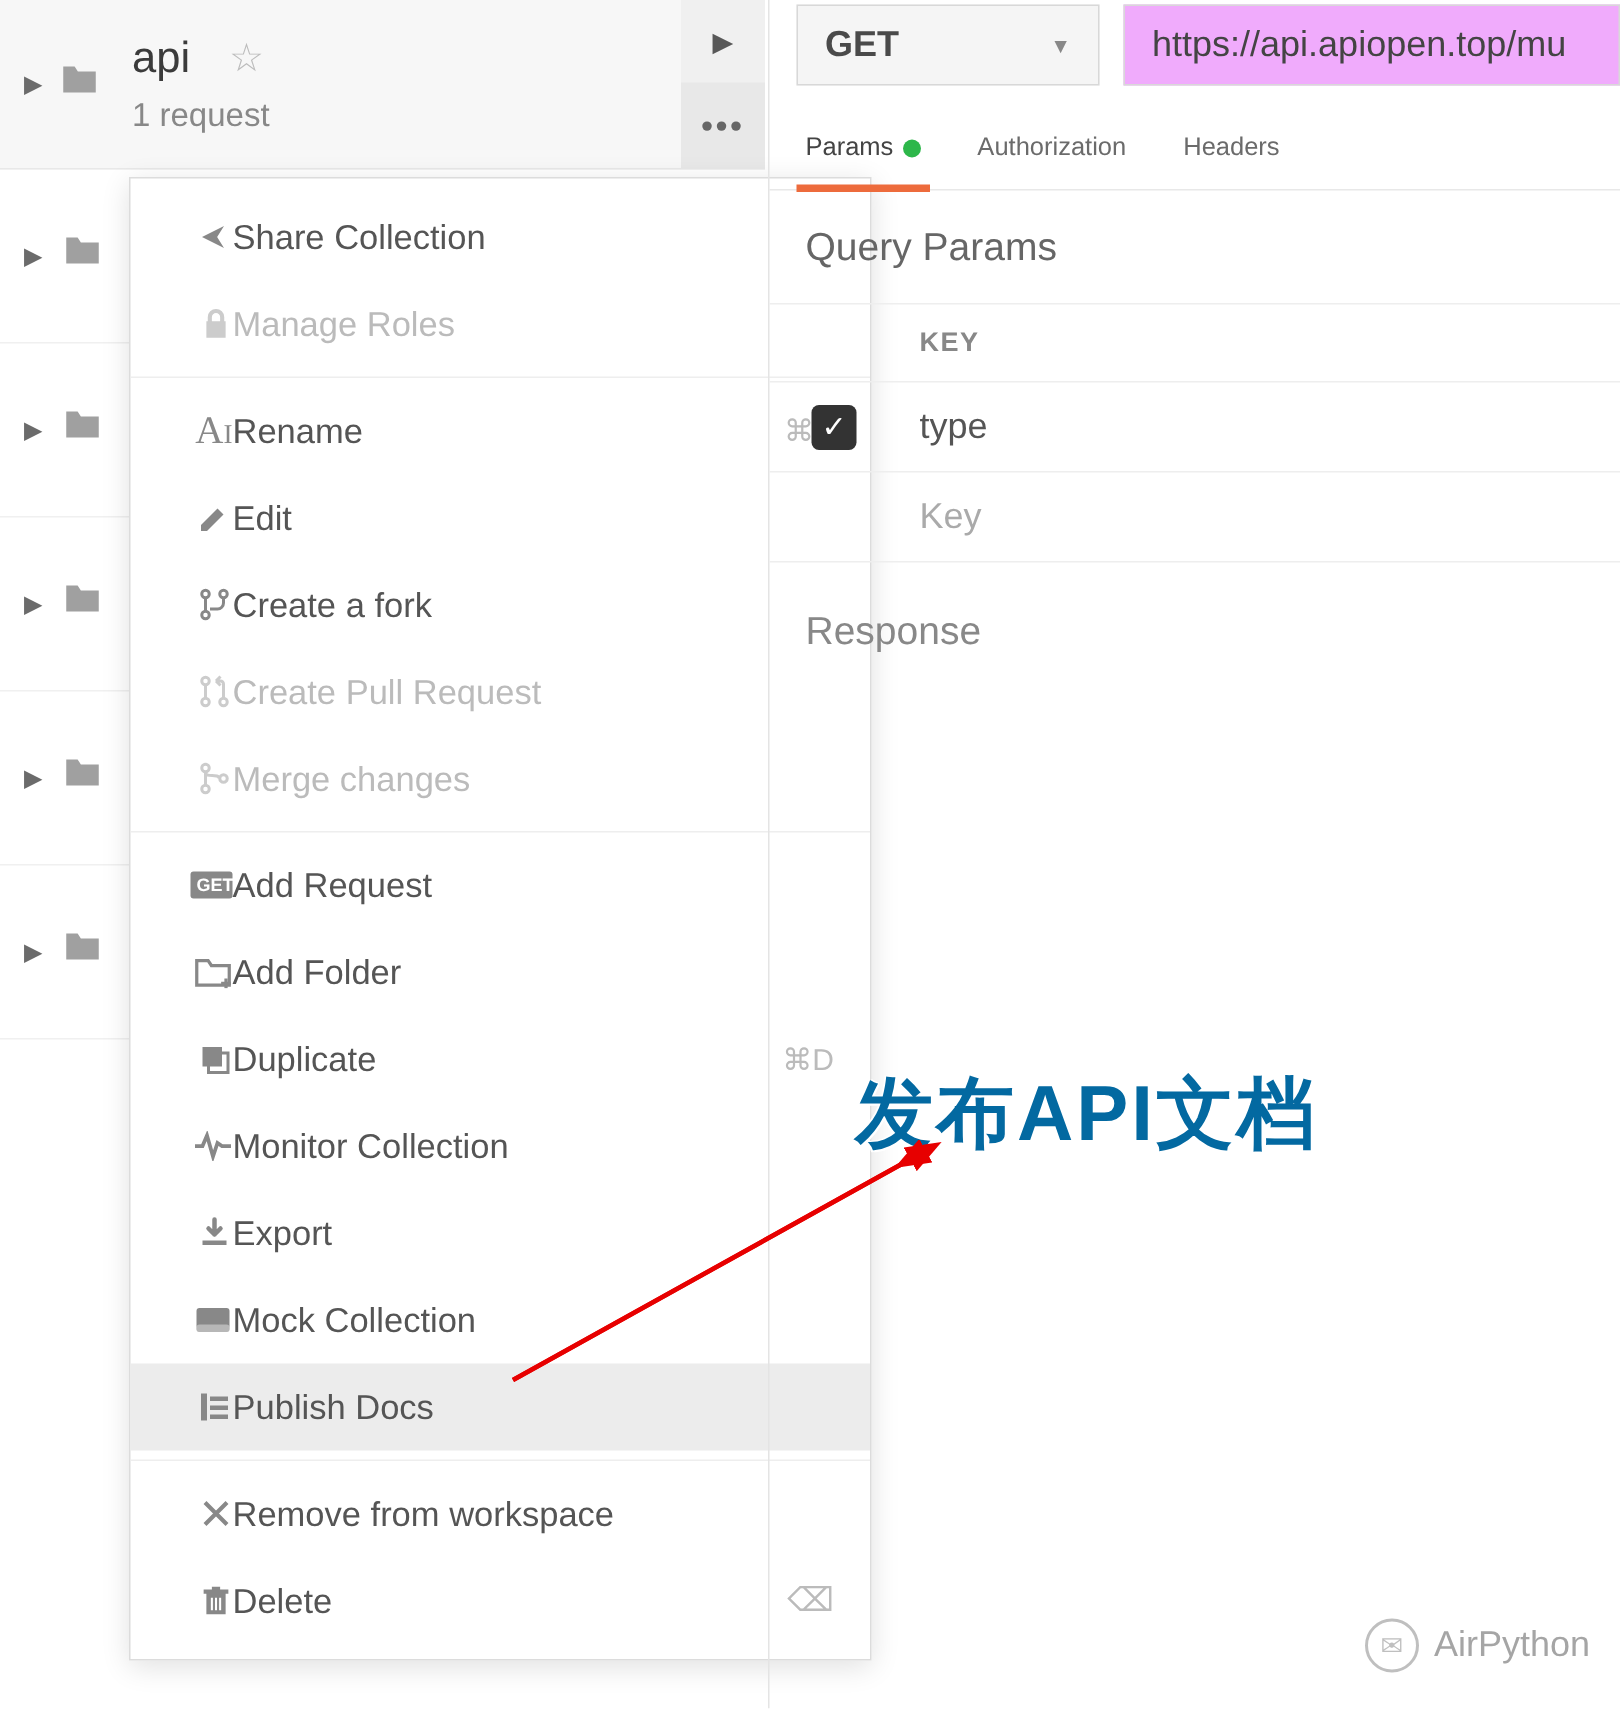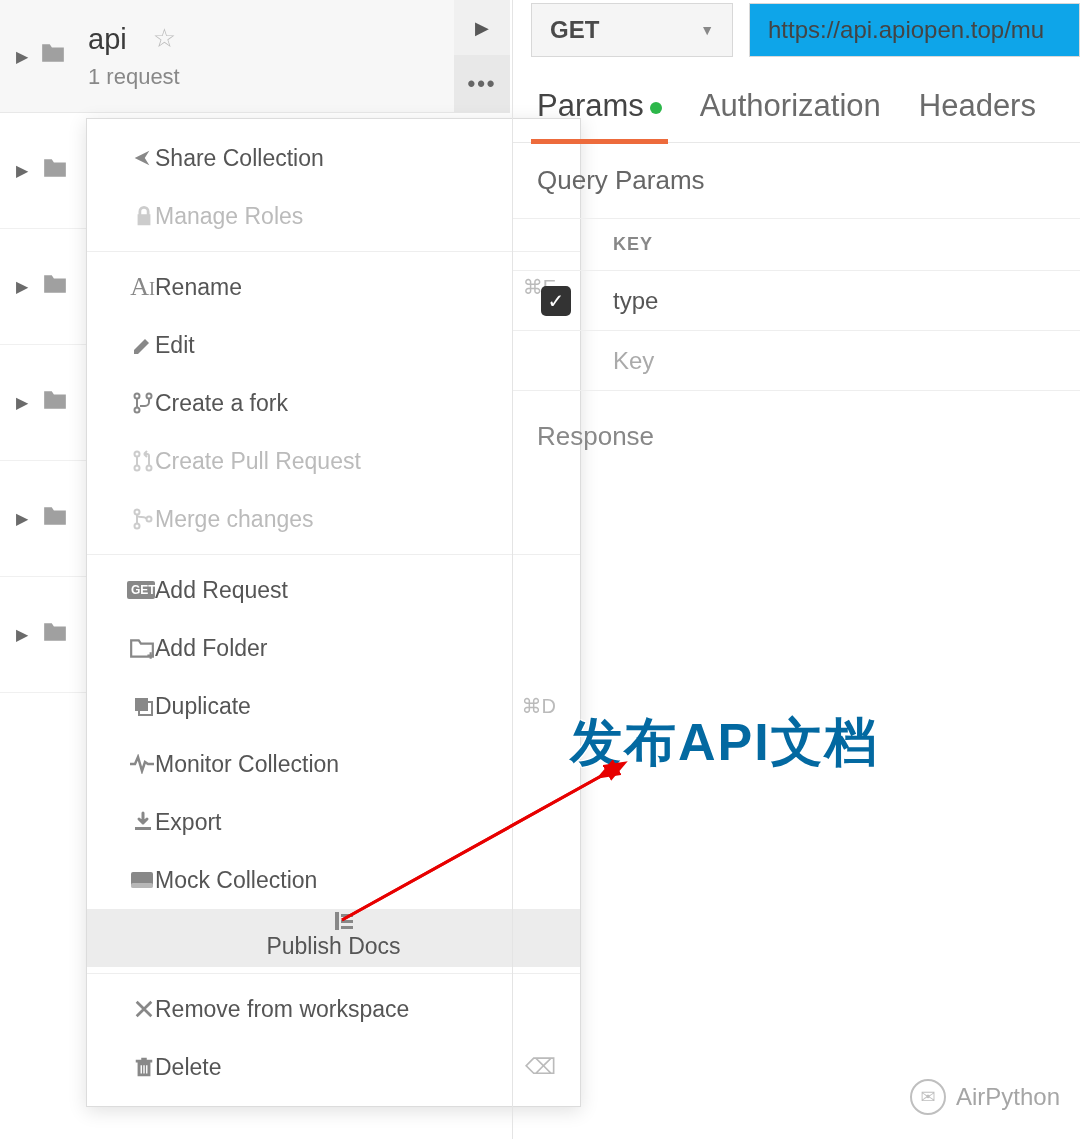--- a/index.html
+++ b/index.html
@@ -19,37 +19,37 @@
 .collection-header .more-btn { width: 56px; height: 56px; background: #e8e8e8; display: flex; align-items: center; justify-content: center; color: #666; font-size: 22px; letter-spacing: 2px; font-weight: bold; }
 
 .sidebar-rows { }
 .sidebar-row { height: 116px; border-bottom: 1px solid #f0f0f0; display: flex; align-items: center; padding-left: 16px; font-size: 16px; color: #6b6b6b; gap: 8px; }
 .sidebar-row .caret { width: 18px; }
 .sidebar-row .folder-ico { font-size: 24px; color: #a0a0a0; }
 
 .context-menu { position: absolute; left: 86px; top: 118px; width: 495px; background: #fff; border: 1px solid #dcdcdc; box-shadow: 0 4px 18px rgba(0,0,0,0.12); padding: 10px 0; }
 .menu-item { height: 58px; display: flex; align-items: center; padding: 0 24px; font-size: 23px; color: #555; }
 .menu-item.disabled { color: #bbb; }
-.menu-item.hover { background: #ececec; flex-direction: column; }
+.menu-item.hover { background: #ececec; }
 .menu-item .mi-icon { width: 44px; color: #888; font-size: 24px; display: flex; align-items: center; justify-content: flex-end; }
 .menu-item.disabled .mi-icon { color: #ccc; }
 .menu-item .mi-label { flex: 1; }
 .menu-item .mi-shortcut { color: #bbb; font-size: 20px; }
 .menu-item .mi-shortcut.backspace { font-size: 22px; }
 .menu-divider { height: 1px; background: #eee; margin: 6px 0; }
 
 .get-badge { display:inline-block; background:#888; color:#fff; font-size:12px; font-weight:bold; padding:2px 4px; border-radius:2px; width:28px; text-align:center; }
 
 .main { position: absolute; left: 512px; top: 0; right: 0; height: 1139px; border-left: 1px solid #e4e4e4; }
 .method-row { height: 60px; display: flex; align-items: center; padding-left: 18px; gap: 16px; }
 .method-select { width: 202px; height: 54px; border: 1px solid #d8d8d8; background: #f5f5f5; display: flex; align-items: center; padding: 0 18px; font-size: 24px; font-weight: bold; color: #4a4a4a; justify-content: space-between; }
 .method-select .dd { color: #888; font-size: 14px; }
-.url-input { flex: 1; height: 54px; border: 1px solid #d8d8d8; background: #0ea5e9; font-size: 24px; color: #444; padding: 0 18px; display: flex; align-items: center; overflow: hidden; white-space: nowrap; }
-
-.tabs { display: flex; gap: 38px; padding: 28px 24px 0 24px; border-bottom: 1px solid #e8e8e8; font-size: 31px; color: #6b6b6b; }
+.url-input { flex: 1; height: 54px; border: 1px solid #d8d8d8; background: #f0abfc; font-size: 24px; color: #444; padding: 0 18px; display: flex; align-items: center; overflow: hidden; white-space: nowrap; }
+
+.tabs { display: flex; gap: 38px; padding: 28px 24px 0 24px; border-bottom: 1px solid #e8e8e8; font-size: 17px; color: #6b6b6b; }
 .tab { padding-bottom: 18px; position: relative; }
 .tab.active { color: #444; }
 .tab.active::after { content: ""; position: absolute; left: -6px; right: -6px; bottom: -2px; height: 5px; background: #ed6b3c; }
 .tab .dot { display: inline-block; width: 12px; height: 12px; border-radius: 50%; background: #2db74a; margin-left: 6px; vertical-align: middle; }
 
 .query-params-title { font-size: 26px; color: #666; padding: 22px 24px; }
 .params-table { border-top: 1px solid #eee; }
 .params-table .row { display: flex; align-items: center; height: 60px; border-bottom: 1px solid #eee; }
 .params-table .head-row { height: 52px; }
 .params-table .check-col { width: 86px; display: flex; justify-content: center; }

